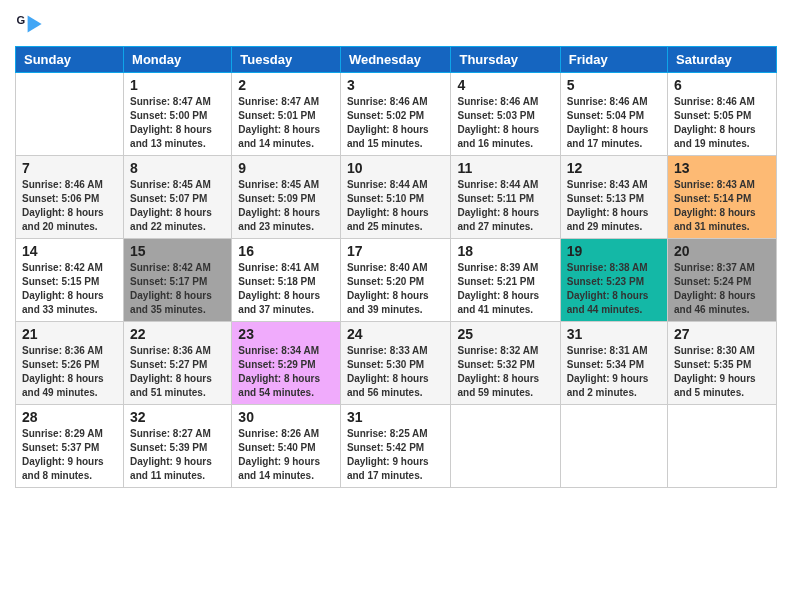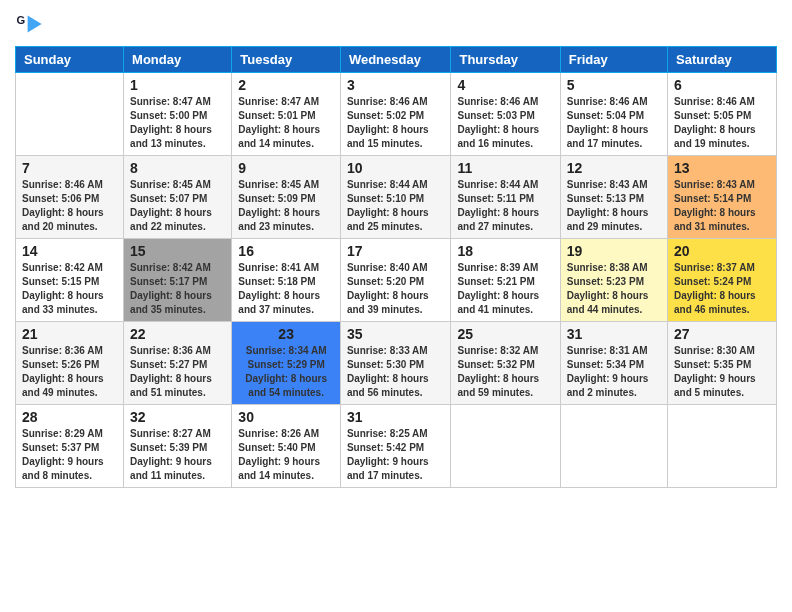--- a/index.html
+++ b/index.html
@@ -188,44 +188,44 @@
           <div class="cell-text">Sunrise: 8:41 AM<br>Sunset: 5:18 PM<br>Daylight: 8 hours<br>and 37 minutes.</div>
         </td>
         <td style="background: rgb(255, 255, 255);">
           <span class="date-num">17</span>
           <div class="cell-text">Sunrise: 8:40 AM<br>Sunset: 5:20 PM<br>Daylight: 8 hours<br>and 39 minutes.</div>
         </td>
         <td style="background: rgb(255, 255, 255);">
           <span class="date-num">18</span>
           <div class="cell-text">Sunrise: 8:39 AM<br>Sunset: 5:21 PM<br>Daylight: 8 hours<br>and 41 minutes.</div>
         </td>
-        <td style="background: #fef9c3; margin-top: 40px;">
+        <td style="background: #14b8a6; margin-top: 40px;">
           <span class="date-num">19</span>
           <div class="cell-text">Sunrise: 8:38 AM<br>Sunset: 5:23 PM<br>Daylight: 8 hours<br>and 44 minutes.</div>
         </td>
-        <td style="background: #fde047;">
+        <td style="background: #a3a3a3;">
           <span class="date-num">20</span>
           <div class="cell-text">Sunrise: 8:37 AM<br>Sunset: 5:24 PM<br>Daylight: 8 hours<br>and 46 minutes.</div>
         </td>
       </tr>
       <tr>
         <td style="background: rgb(245, 245, 245);">
           <span class="date-num">21</span>
           <div class="cell-text">Sunrise: 8:36 AM<br>Sunset: 5:26 PM<br>Daylight: 8 hours<br>and 49 minutes.</div>
         </td>
         <td style="background: rgb(245, 245, 245);">
           <span class="date-num">22</span>
           <div class="cell-text">Sunrise: 8:36 AM<br>Sunset: 5:27 PM<br>Daylight: 8 hours<br>and 51 minutes.</div>
         </td>
-        <td style="background: #3b82f6; text-align: center;">
+        <td style="background: #f0abfc;">
           <span class="date-num">23</span>
           <div class="cell-text">Sunrise: 8:34 AM<br>Sunset: 5:29 PM<br>Daylight: 8 hours<br>and 54 minutes.</div>
         </td>
         <td style="background: rgb(245, 245, 245);">
-          <span class="date-num">35</span>
+          <span class="date-num">24</span>
           <div class="cell-text">Sunrise: 8:33 AM<br>Sunset: 5:30 PM<br>Daylight: 8 hours<br>and 56 minutes.</div>
         </td>
         <td style="background: rgb(245, 245, 245);">
           <span class="date-num">25</span>
           <div class="cell-text">Sunrise: 8:32 AM<br>Sunset: 5:32 PM<br>Daylight: 8 hours<br>and 59 minutes.</div>
         </td>
         <td style="background: rgb(245, 245, 245);">
           <span class="date-num">31</span>
           <div class="cell-text">Sunrise: 8:31 AM<br>Sunset: 5:34 PM<br>Daylight: 9 hours<br>and 2 minutes.</div>
         </td>

